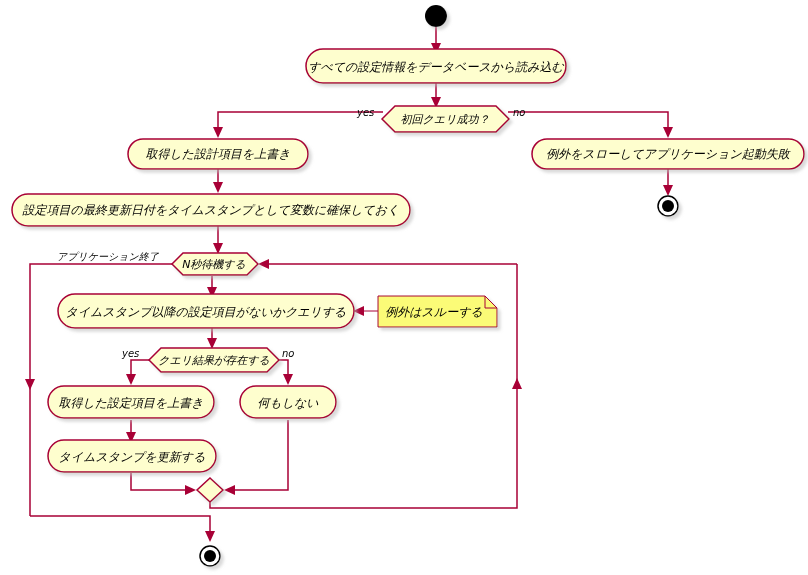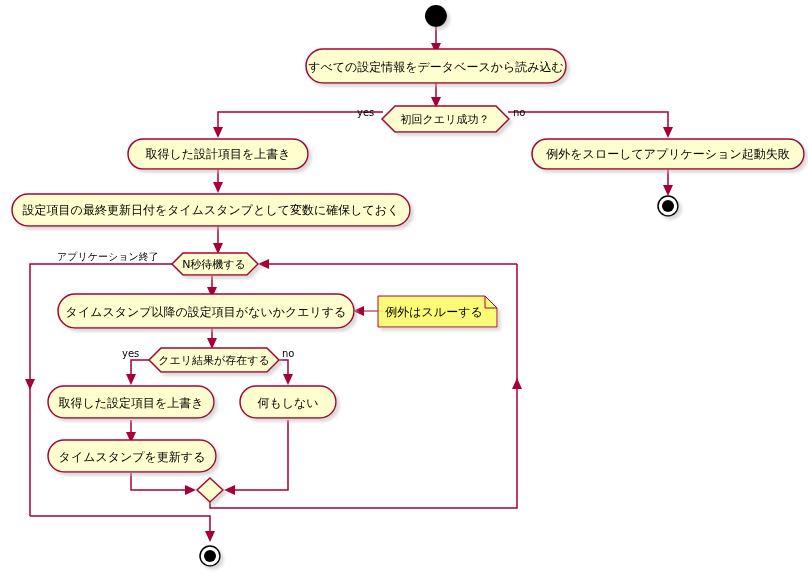--- a/index.html
+++ b/index.html
@@ -11,20 +11,21 @@
   body {
     width: 808px;
     height: 575px;
     font-family: "DejaVu Sans", "Liberation Sans", sans-serif;
     overflow: hidden;
   }
   #diagram-root {
     position: relative;
     width: 808px;
     height: 575px;
+    font-style: italic;
   }
   svg#activity-diagram {
     display: block;
     width: 808px;
     height: 575px;
   }
   .node-shape {
     fill: #FEFECE;
     stroke: #A80036;
     stroke-width: 1.5;

